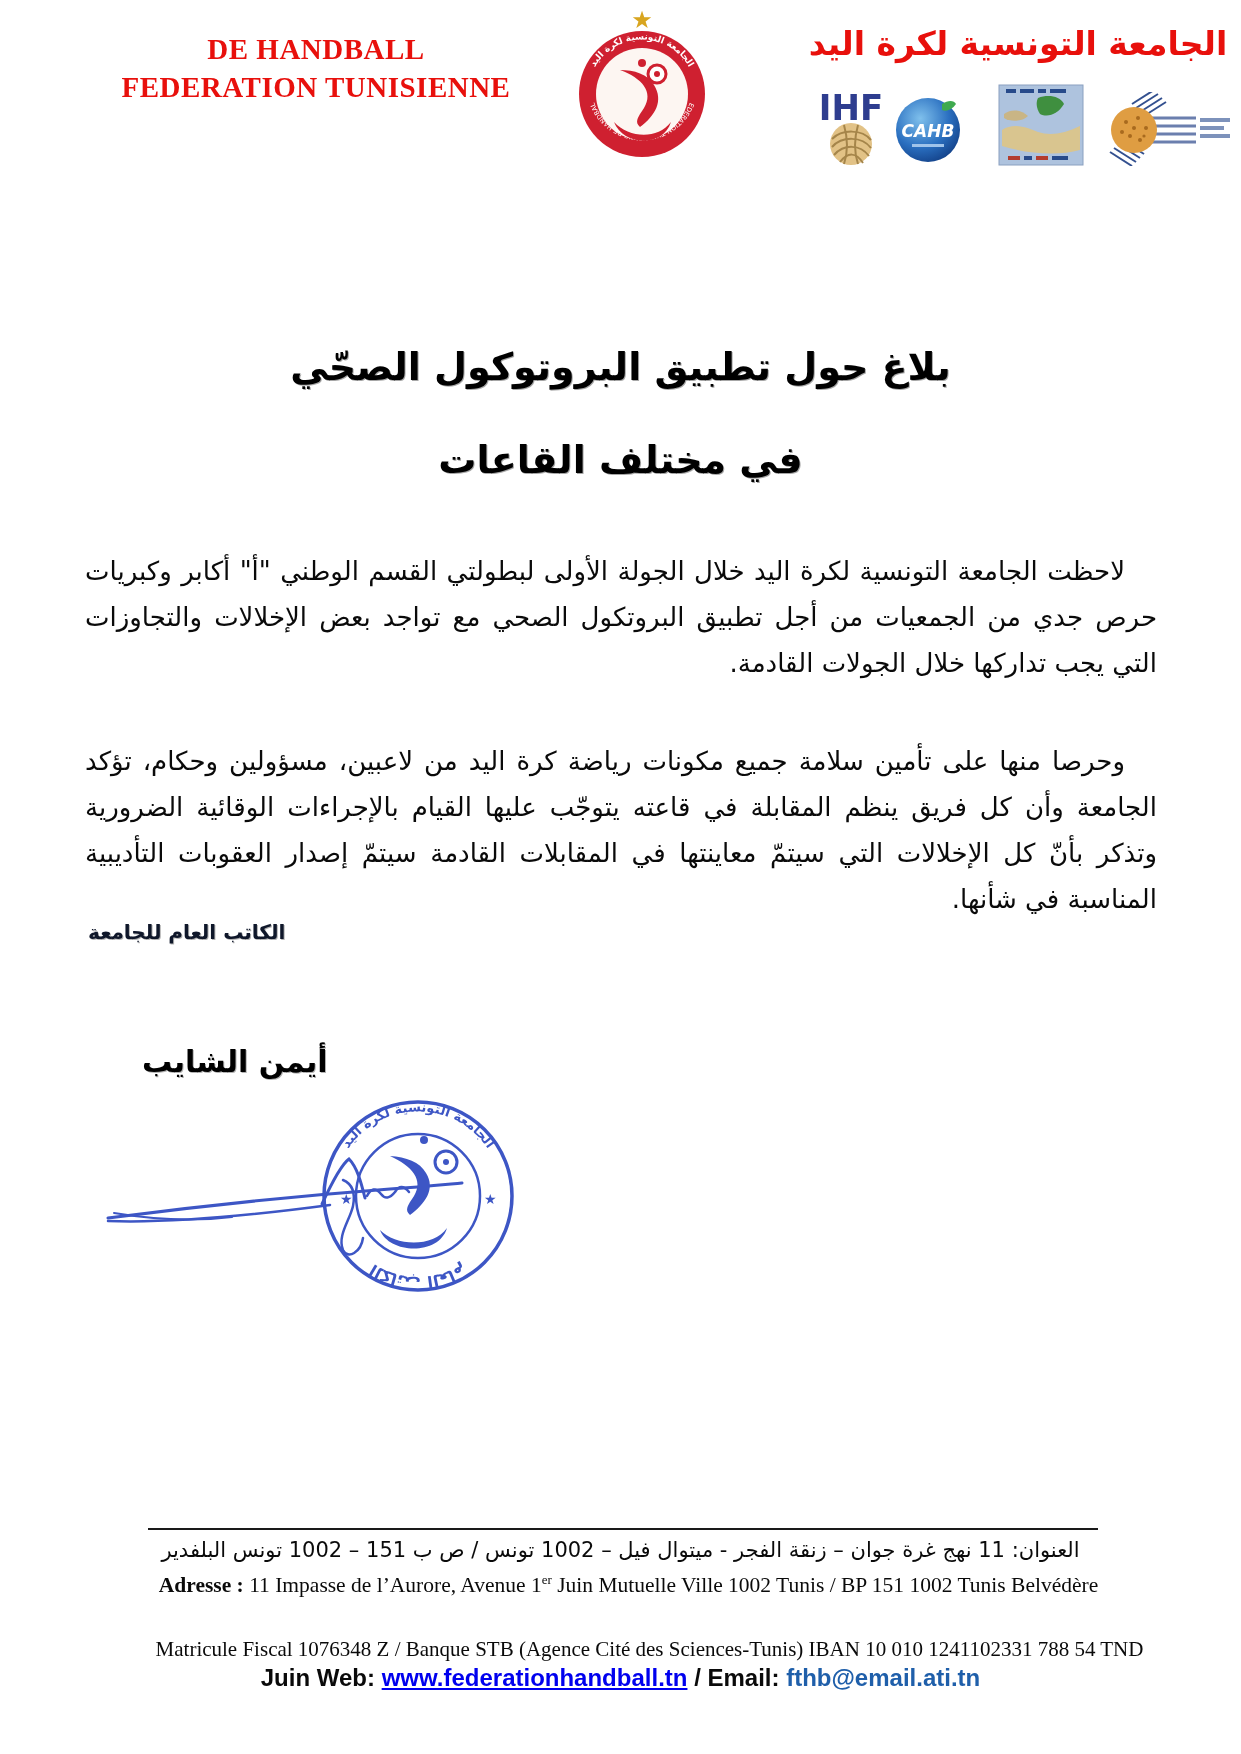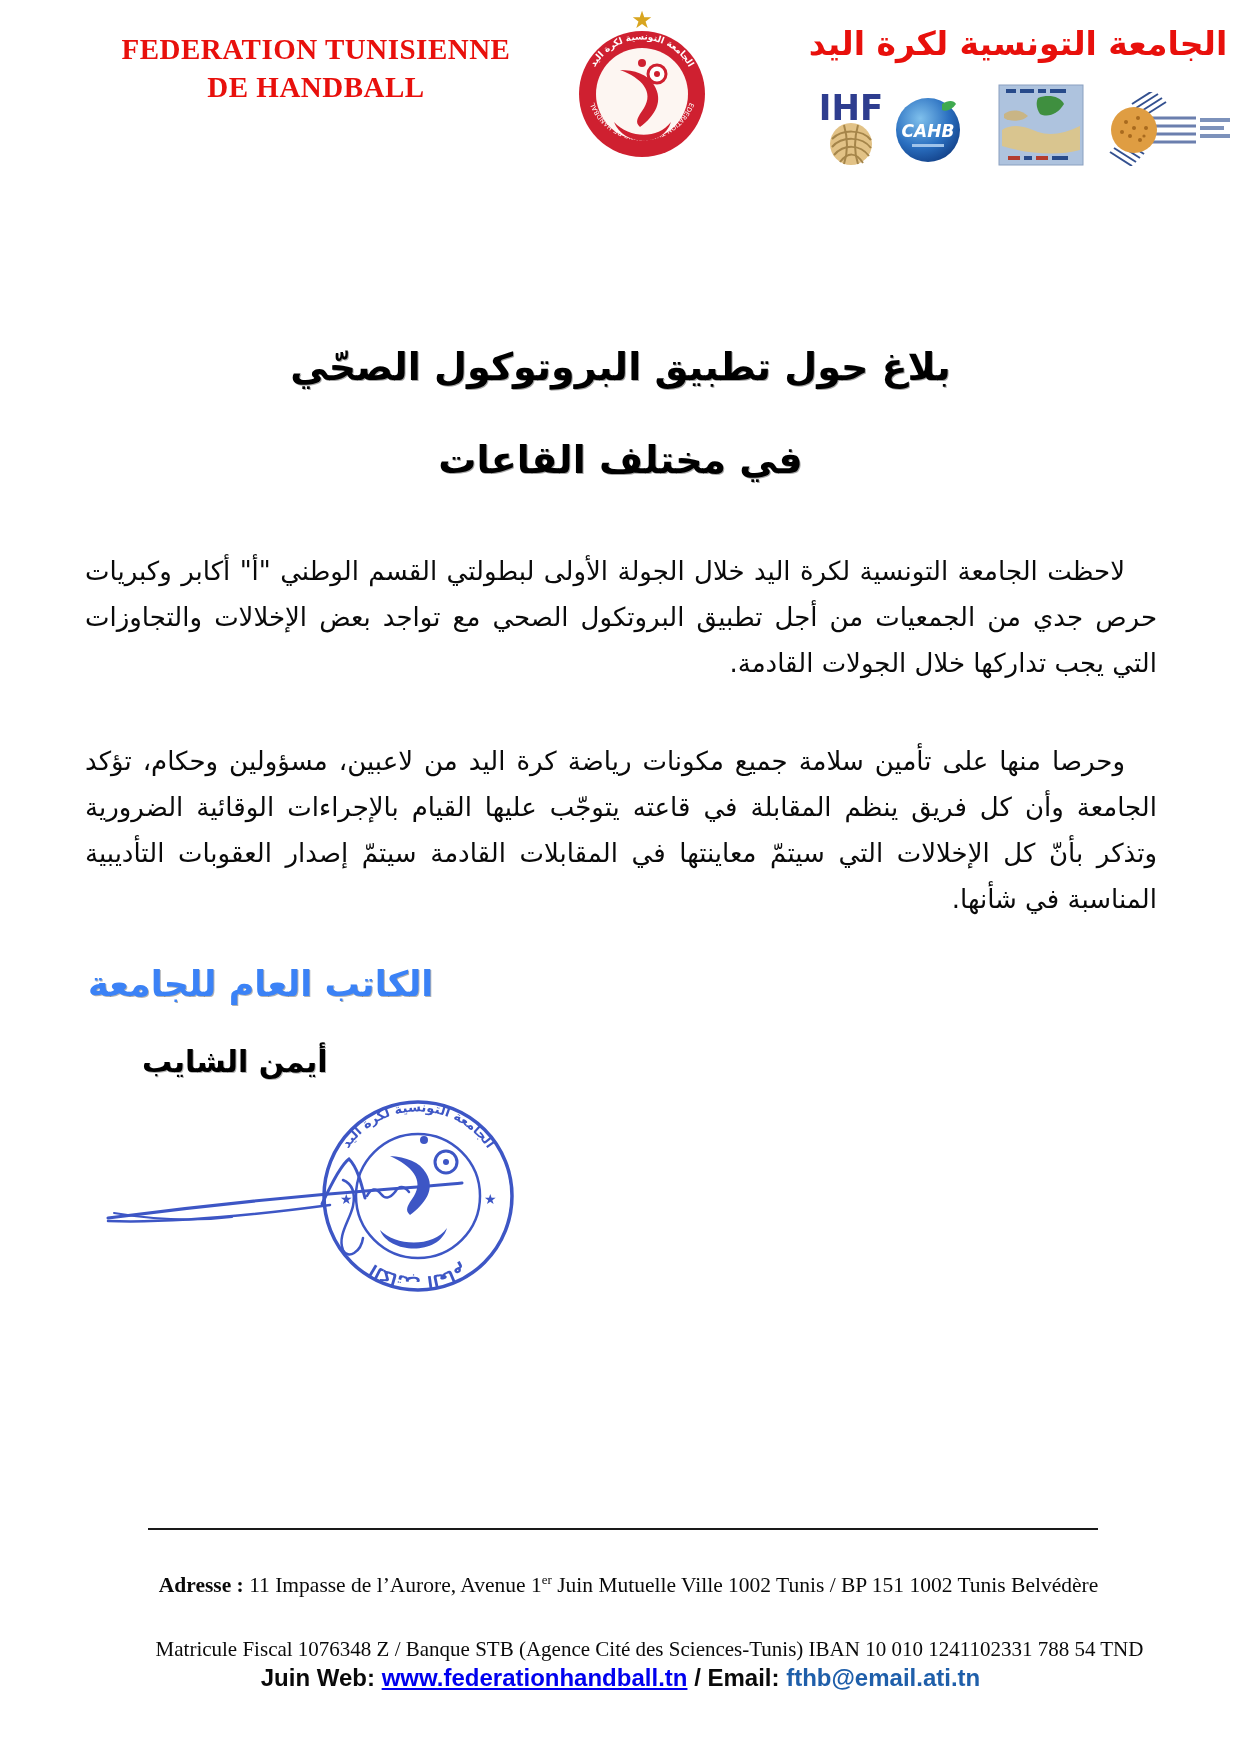--- a/index.html
+++ b/index.html
@@ -41,22 +41,22 @@
   .doc-title.l2{top:438px;}
   
   .body-text{
     position:absolute;left:85px;top:548px;width:1072px;
     direction:rtl;text-align:justify;
     font-size:26px;line-height:46px;color:#0a0a0a;
   }
   .body-text p{margin:0 0 52px 0;text-indent:32px;}
   
   .sig-role{
-    position:absolute;left:88px;top:964px;
-    font-weight:bold;font-size:35px;direction:rtl;color:#3b82f6;
+    position:absolute;left:88px;top:920px;
+    font-weight:bold;font-size:20px;direction:rtl;color:#0f172a;
     text-shadow:1px 1px 0 rgba(0,0,0,.3);
   }
   .sig-name{
     position:absolute;left:142px;top:1044px;
     font-weight:bold;font-size:30px;direction:rtl;color:#000;
     text-shadow:1px 1px 0 rgba(0,0,0,.3);
   }
   .stamp-wrap{position:absolute;left:90px;top:1078px;width:470px;height:240px;}
   
   .footer-rule{
@@ -73,22 +73,22 @@
   .f-site .url{color:#0000ee;text-decoration:underline;cursor:pointer;}
   .f-site .email{color:#1f5faa;cursor:pointer;}
   sup{font-size:13px;}
 </style>
 </head>
 <body>
 
 <div id="page">
 
   <div class="fr-title">
+    <div>DE HANDBALL</div>
     <div>FEDERATION TUNISIENNE</div>
-    <div>DE HANDBALL</div>
   </div>
 
   <div class="logo-box" style="left:556px;top:2px;width:172px;height:168px;">
     <svg width="172" height="168" viewBox="0 0 172 168">
       <text x="86" y="26" text-anchor="middle" font-size="24" fill="#d8a520">★</text>
       <circle cx="86" cy="92" r="63" fill="#cf2030"></circle>
       <circle cx="86" cy="92" r="46" fill="#fdf6f2"></circle>
       <defs>
         <path id="fthbTop" d="M 36,112 A 54,54 0 1 1 136,112"></path>
         <path id="fthbBot" d="M 134,100 A 51,51 0 0 1 38,100"></path>
@@ -236,20 +236,21 @@
         <circle cx="356" cy="84" r="11" fill="none" stroke="#3d56c5" stroke-width="3"></circle>
         <circle cx="356" cy="84" r="3" fill="#3d56c5"></circle>
         <path d="M 300,78 C 322,88 334,102 324,118 C 318,127 314,132 320,137 C 335,126 346,111 336,95 C 330,84 316,79 300,78 Z" fill="#3d56c5"></path>
         <path d="M 290,152 C 305,168 343,170 357,150 C 349,178 299,176 290,152 Z" fill="#3d56c5"></path>
       </g>
     </svg>
   </div>
 
   <div class="footer-rule"></div>
 
+  <div class="f-line f-ar" dir="rtl">العنوان: 11 نهج غرة جوان – زنقة الفجر - ميتوال فيل – 1002 تونس / ص ب 151 – 1002 تونس البلفدير</div>
 
   <div class="f-line f-fr">
     <b>Adresse :</b>
     <span>11 Impasse de l’Aurore, Avenue 1</span><sup>er</sup><span> Juin Mutuelle Ville 1002 Tunis / BP 151 1002 Tunis Belvédère</span>
   </div>
 
 
   <div class="f-line f-fiscal">Matricule Fiscal 1076348 Z / Banque STB (Agence Cité des Sciences-Tunis) IBAN 10 010 1241102331 788 54 TND</div>
 
   <div class="f-line f-site">

